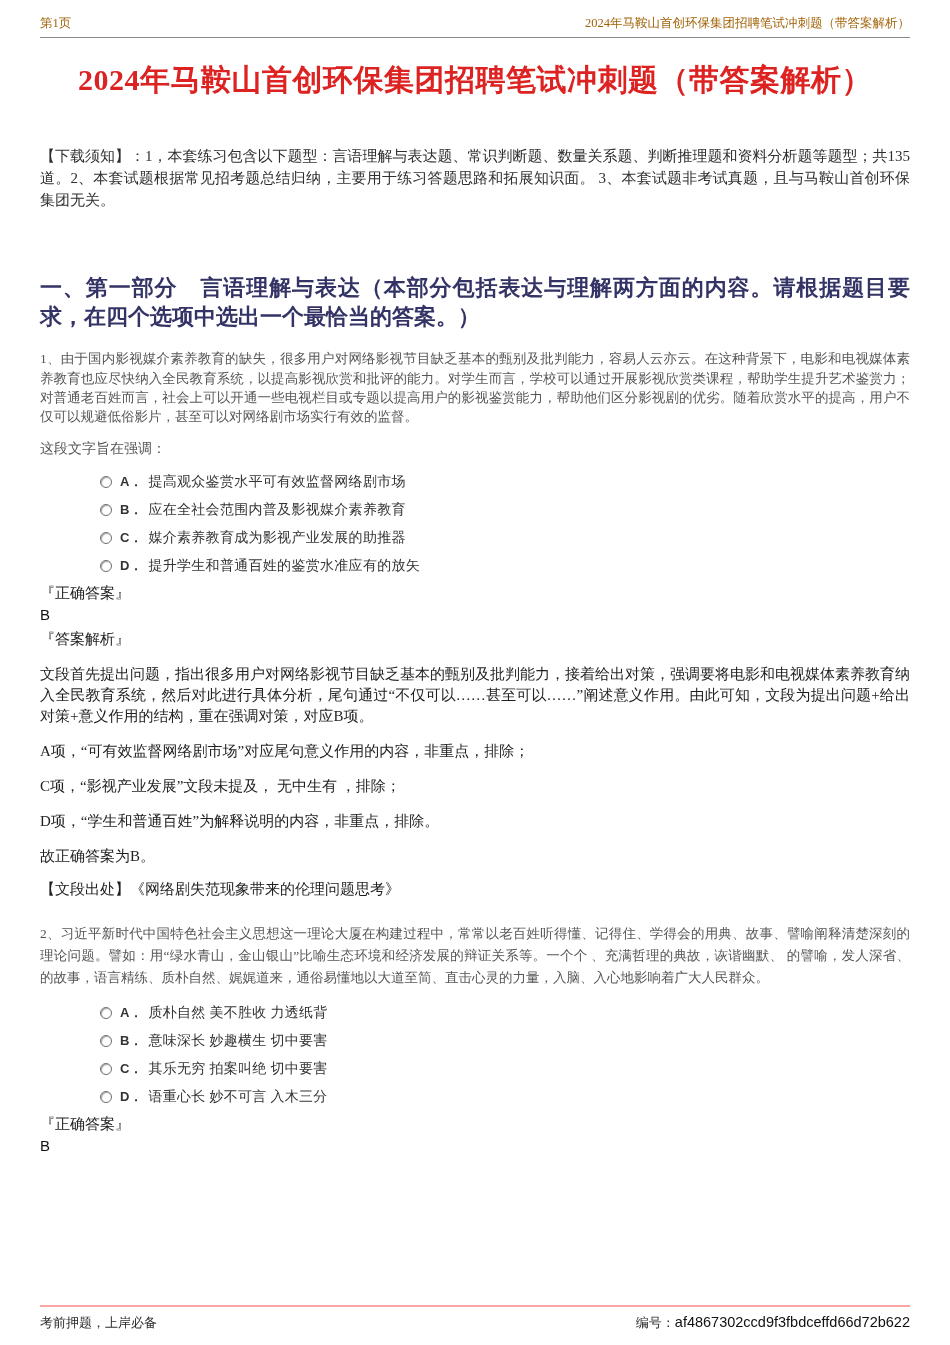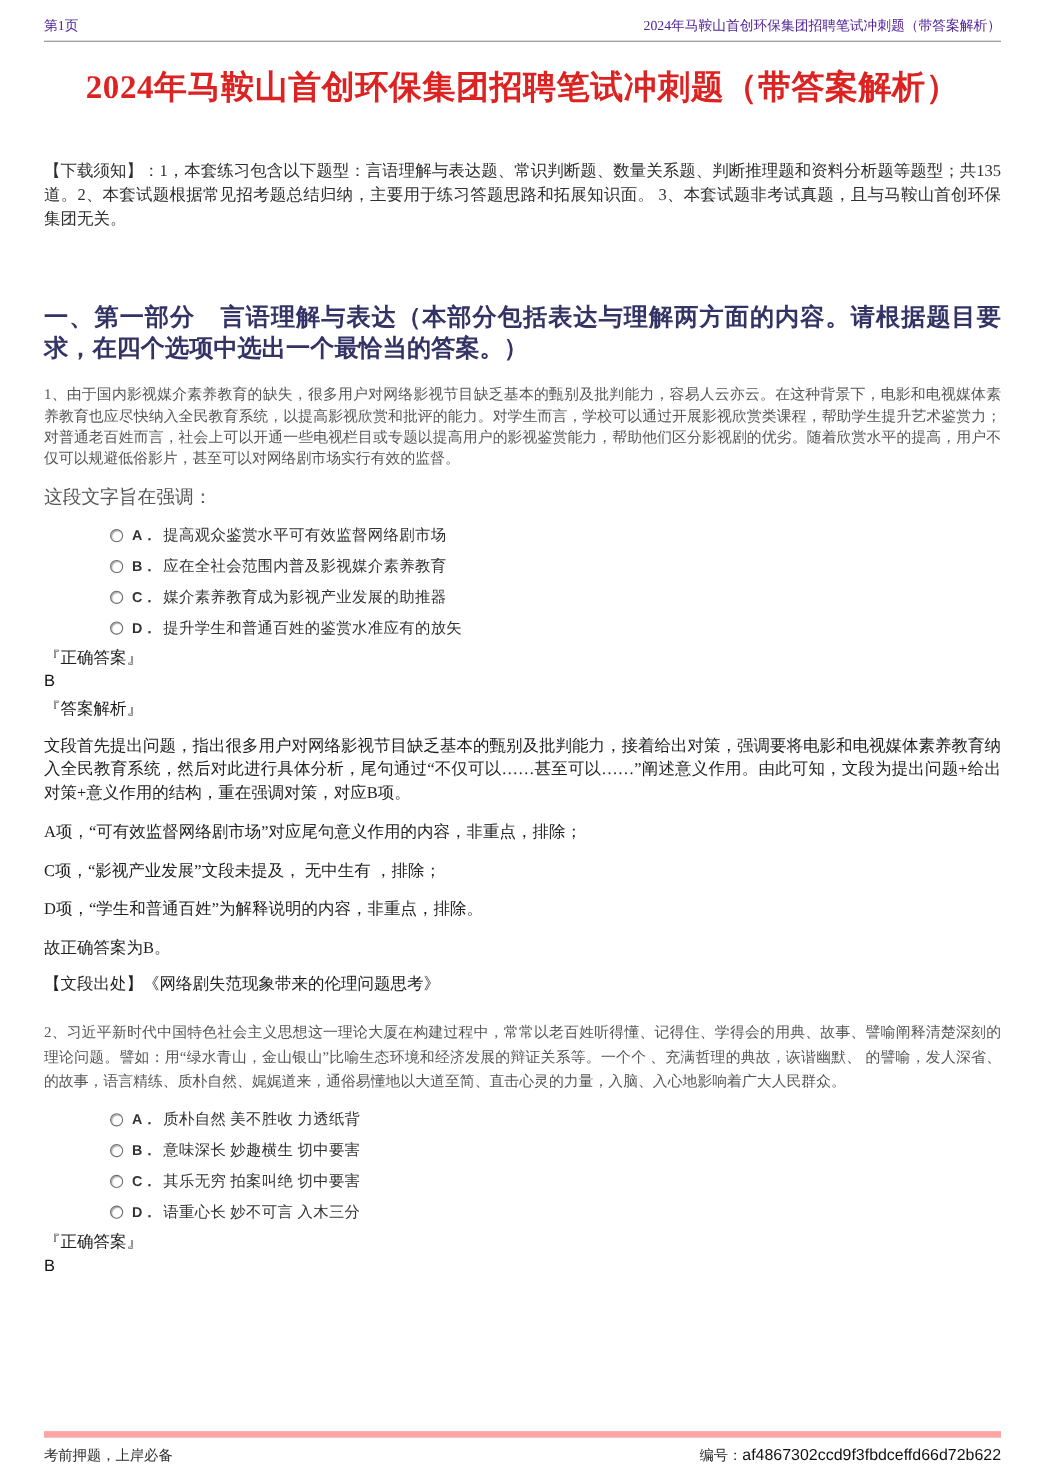--- a/index.html
+++ b/index.html
@@ -16,21 +16,21 @@
   .content { padding: 0 40px; }
 
   
   .running-header {
     display: flex;
     justify-content: space-between;
     align-items: flex-end;
     padding: 15px 0 5px 0;
     border-bottom: 1px solid #8a8a8a;
     font-size: 12.5px;
-    color: #4c1d95;
+    color: #a16207;
   }
   .running-header .right { font-size: 12.5px; }
 
   
   .doc-title {
     margin-top: 22px;
     text-align: center;
     font-size: 30px;
     font-weight: bold;
     color: #dd2222;
@@ -60,21 +60,21 @@
   .q-stem {
     margin-top: 18px;
     font-size: 13.5px;
     line-height: 1.43;
     color: #565656;
     text-align: justify;
   }
   .q-stem.loose { line-height: 1.62; margin-top: 24px; }
   .q-prompt {
     margin-top: 14px;
-    font-size: 17px;
+    font-size: 14px;
     color: #565656;
   }
 
   
   .options { margin: 14px 0 0 60px; }
   .option-row {
     display: flex;
     align-items: center;
     margin-bottom: 9px;
     height: 19px;
@@ -107,21 +107,21 @@
   }
   .analysis-line { margin-top: 16px; font-size: 15px; color: #1f1f1f; }
   .source-line { margin-top: 14px; font-size: 15px; color: #1f1f1f; }
 
   .q2-block { margin-top: 12px; }
 
   
   .page-footer {
     position: absolute;
     left: 40px; right: 40px; bottom: 13px;
-    border-top: 6px solid #fca5a5;
+    border-top: 2px solid #fca5a5;
     padding-top: 7px;
     display: flex;
     justify-content: space-between;
     align-items: flex-end;
   }
   .footer-slogan { font-size: 13px; color: #2b2b2b; }
   .footer-number { font-size: 13px; color: #2b2b2b; }
   .footer-number .num {
     font-family: "Liberation Sans", sans-serif;
     font-size: 14.5px;

